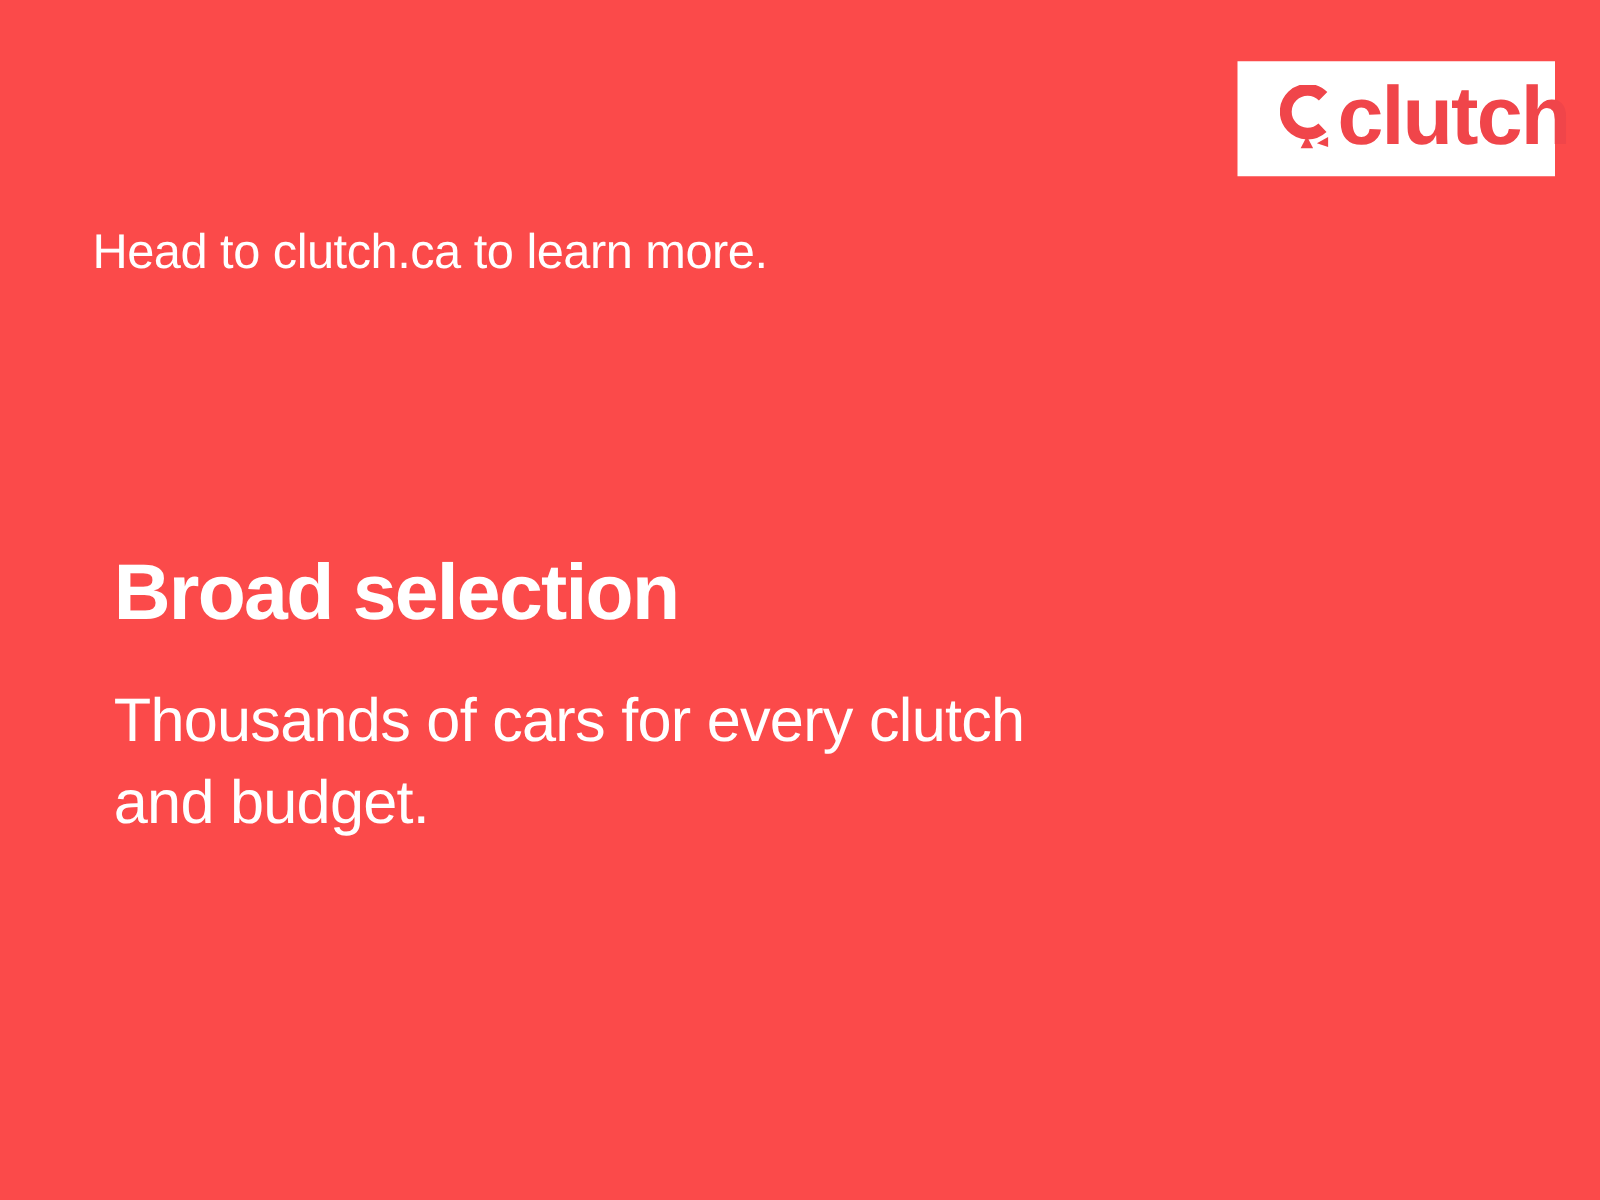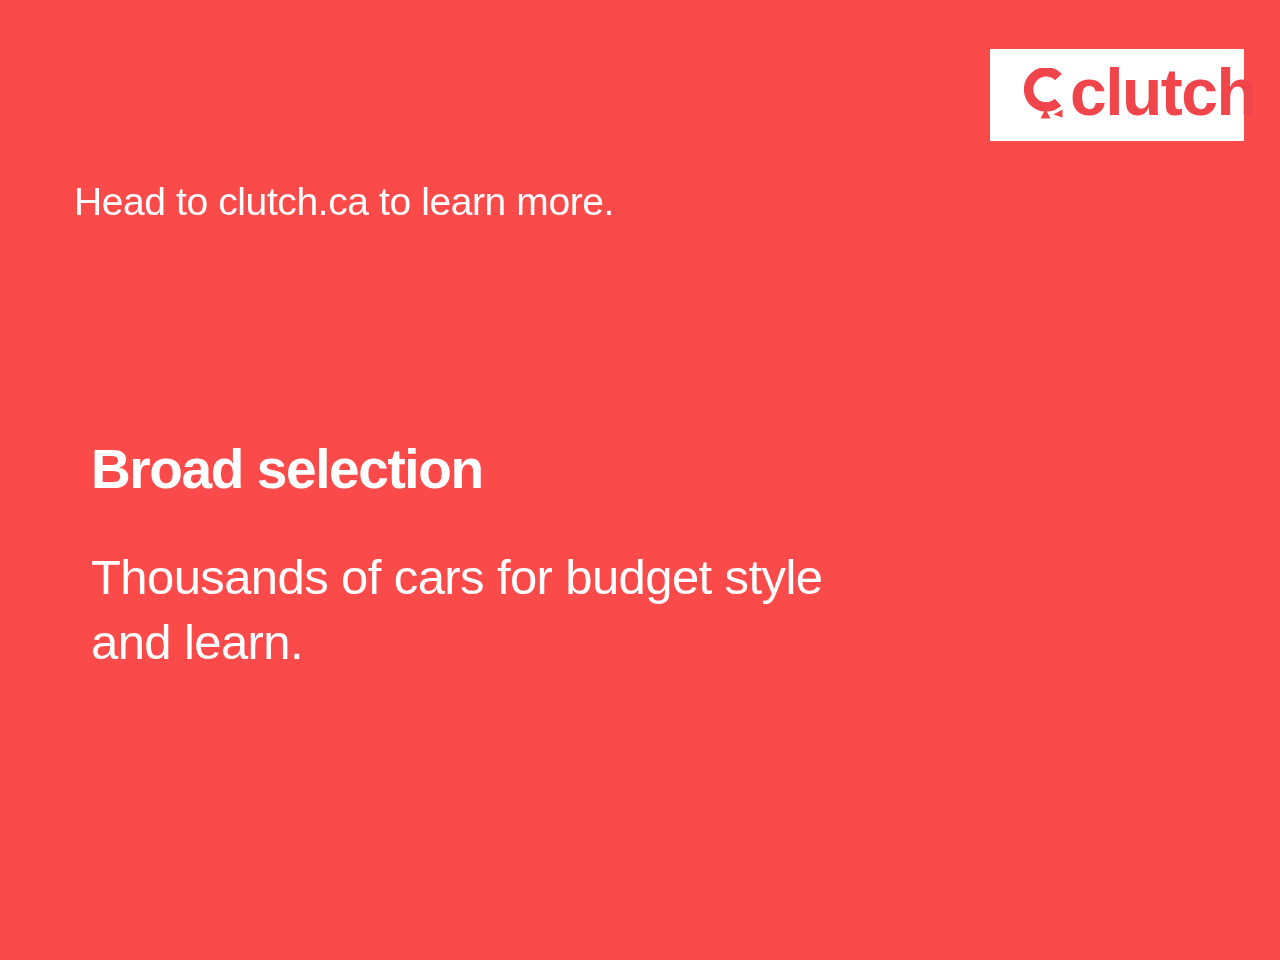--- a/index.html
+++ b/index.html
@@ -69,21 +69,21 @@
     font-weight: 400;
     letter-spacing: -0.4px;
     color: #ffffff;
     white-space: nowrap;
   }
 
   #headline {
     position: absolute;
     left: 91px;
     top: 440px;
-    font-size: 55px;
+    font-size: 63px;
     line-height: 1.08;
     font-weight: 700;
     letter-spacing: -1.4px;
     color: #ffffff;
     white-space: nowrap;
   }
 
   #subhead {
     position: absolute;
     left: 91px;
@@ -120,17 +120,17 @@
 
       <span id="logo-wordmark">clutch</span>
     </div>
   </div>
 
   <div id="kicker">Head to clutch.ca to learn more.</div>
 
   <div id="headline">Broad selection</div>
 
   <div id="subhead">
-    <span class="line">Thousands of cars for budget style</span>
-    <span class="line">and learn.</span>
+    <span class="line">Thousands of cars for every clutch</span>
+    <span class="line">and budget.</span>
   </div>
 
 </div>
 
 </body></html>

